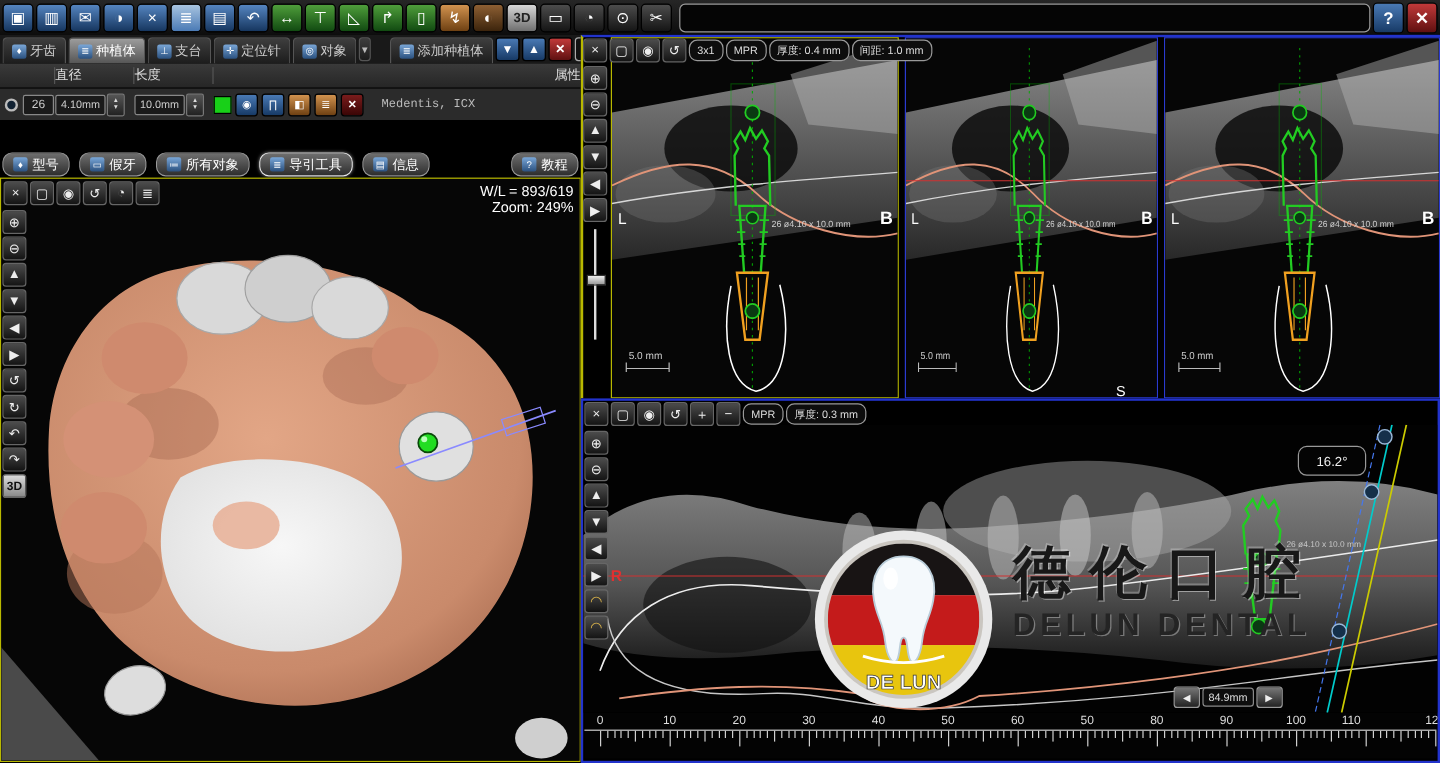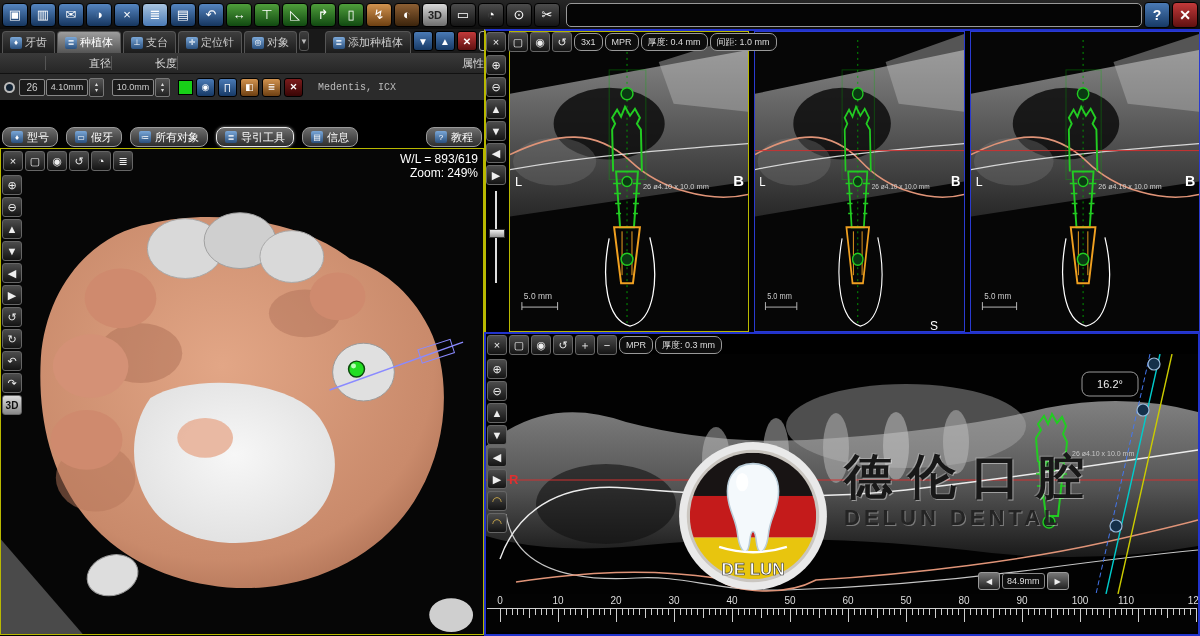--- a/index.html
+++ b/index.html
@@ -36,21 +36,21 @@
     border-radius:3px;font-size:8px;color:#bbb;display:flex;align-items:center;justify-content:center;margin-bottom:2px;}
   .add-implant{margin-left:14px;}
   .tab-right{margin-left:auto;display:flex;gap:2px;align-items:center;margin-bottom:2px;}
   .sq-btn{width:18px;height:18px;border-radius:3px;border:1px solid #000;color:#fff;font-size:10px;
     display:flex;align-items:center;justify-content:center;cursor:pointer;}
   .sq-blue{background:linear-gradient(#4a7ab5,#173a66);}
   .sq-red{background:linear-gradient(#c23a3a,#5f1010);font-weight:bold;}
   .sq-box{background:#111;border:1px solid #aaa;color:#ddd;}
   .param-head{height:20px;background:linear-gradient(#3a3a3a,#262626);display:grid;
     grid-template-columns:46px 66px 66px 1fr;align-items:center;font-size:11px;color:#ddd;border-bottom:1px solid #111;}
-  .param-head div{border-right:1px solid #555;height:14px;line-height:14px;text-align:right;}
+  .param-head div{border-right:1px solid #555;height:14px;line-height:14px;text-align:left;}
   .param-head .attr{text-align:right;padding-left:14px;border-right:none;}
   .param-row{height:26px;background:#2b2b2b;display:grid;grid-template-columns:46px 66px 66px 1fr;align-items:center;}
   .radio-cell{display:flex;align-items:center;gap:4px;padding-left:4px;}
   .radio{width:11px;height:11px;border-radius:50%;border:2px solid #bbb;background:#123;box-sizing:border-box;}
   .num-box{width:24px;height:15px;background:#1a1a1a;border:1px solid #888;border-radius:2px;
     font-size:10px;color:#ccc;text-align:center;line-height:15px;}
   .spinner{display:flex;align-items:center;gap:1px;}
   .spin-val{width:40px;height:15px;background:#1a1a1a;border:1px solid #888;border-radius:2px;
     font-size:9px;color:#ccc;text-align:center;line-height:15px;}
   .spin-ar{width:13px;height:17px;background:linear-gradient(#555,#222);border:1px solid #777;border-radius:2px;
@@ -101,21 +101,21 @@
   .arch{color:#d8b24a;font-size:12px;}
   .r-label{position:absolute;left:23px;top:138px;color:#e03030;font-size:13px;font-weight:bold;z-index:6;}
   .pano-img{position:absolute;left:0;top:20px;right:0;bottom:40px;}
   .pano-img svg{width:100%;height:100%;}
   
   .wm{position:absolute;left:190px;top:105px;display:flex;align-items:flex-start;z-index:5;pointer-events:none;}
   .wm-badge{width:154px;height:154px;flex:0 0 auto;}
   .wm-text{margin-left:14px;margin-top:6px;}
   .wm-cn{font-size:48px;font-weight:bold;letter-spacing:16px;color:#181818;
     text-shadow:1px 1px 0 rgba(255,255,255,.45),-1px -1px 0 rgba(255,255,255,.25);white-space:nowrap;}
-  .wm-en{font-size:22px;font-weight:bold;letter-spacing:4px;color:#242424;
+  .wm-en{font-size:26px;font-weight:bold;letter-spacing:4px;color:#242424;
     text-shadow:1px 1px 0 rgba(255,255,255,.35);white-space:nowrap;margin-top:-4px;}
   .wm-slogan{font-size:36px;letter-spacing:14px;color:rgba(25,25,25,.5);
     text-shadow:1px 1px 0 rgba(255,255,255,.2);white-space:nowrap;margin-top:6px;}
   
   .pano-nav{position:absolute;left:492px;bottom:44px;display:flex;gap:2px;z-index:7;align-items:center;}
   .nav-btn{width:20px;height:16px;border-radius:3px;background:linear-gradient(#777,#222);border:1px solid #999;
     color:#eee;font-size:8px;display:flex;align-items:center;justify-content:center;cursor:pointer;}
   .nav-val{height:14px;padding:0 4px;background:#0d0d0d;border:1px solid #888;border-radius:3px;
     font-size:9px;color:#ddd;display:flex;align-items:center;}
   .pano-ruler{position:absolute;left:1px;right:1px;bottom:2px;height:38px;background:#030303;z-index:6;}

